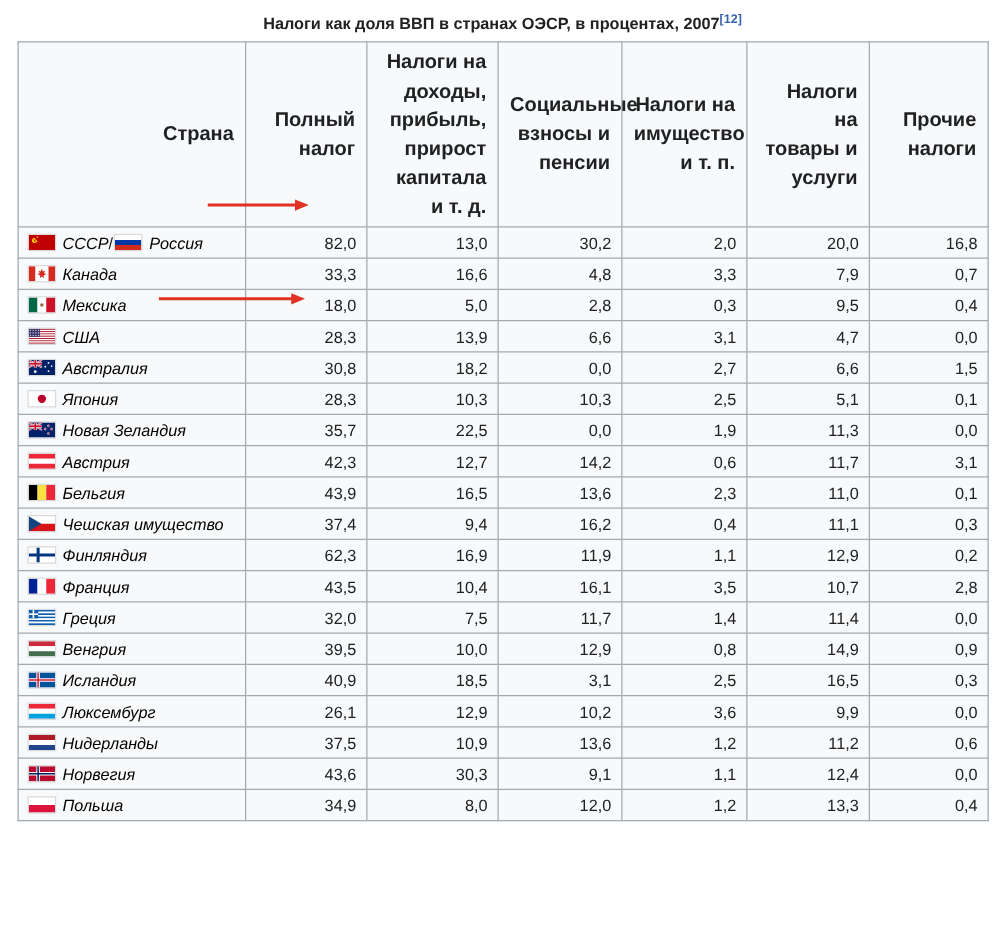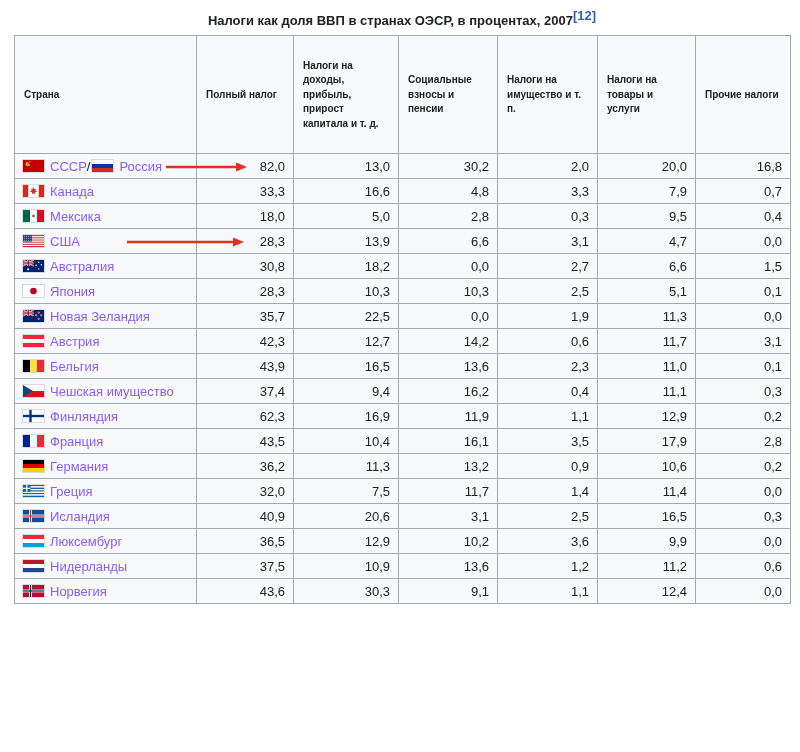--- a/index.html
+++ b/index.html
@@ -5,41 +5,41 @@
   html,body{margin:0;padding:0;}
   body{
     width:800px;height:752px;overflow:hidden;background:#ffffff;
     font-family:"Liberation Sans","DejaVu Sans",sans-serif;
     color:#202122;
   }
   .caption{
     width:776px;margin:8px 0 6px 14px;text-align:center;
     font-size:13px;font-weight:bold;line-height:16px;
   }
-  .caption sup{font-size:13px;font-weight:bold;}
+  .caption sup{font-size:10px;font-weight:bold;}
   .caption sup a{color:#3462ad;text-decoration:none;}
   .table-wrap{position:relative;margin-left:14px;width:777px;}
   table.wikitable{
     border-collapse:collapse;background:#f8f9fa;table-layout:fixed;
     width:777px;font-size:13px;
   }
   table.wikitable th, table.wikitable td{
     border:1px solid #a2a9b1;
   }
   table.wikitable th{
-    font-size:10px;font-weight:bold;text-align:left;vertical-align:middle;
+    font-size:16px;font-weight:bold;text-align:right;vertical-align:middle;
     padding:4px 9px;line-height:1.45;height:109px;background:#f8f9fa;
   }
   table.wikitable td{
     height:24px;padding:0 8px;vertical-align:middle;white-space:nowrap;
     background:#f8f9fa;
   }
   td.country-cell{text-align:left;padding-left:7px;}
   td.value-cell{text-align:right;}
-  a.country-link{color:#8b5cf6;text-decoration:none;}
+  a.country-link{color:#000000;text-decoration:none;font-style:italic;}
   .sep{color:#202122;}
   .flag{display:inline-block;vertical-align:-1px;margin-right:6px;line-height:0;}
   .flag svg{display:block;outline:1px solid rgba(0,0,0,0.12);}
   .flag.second{margin-left:2px;}
   .arrow{position:absolute;height:12px;pointer-events:none;}
 </style>
 </head>
 <body>
 
 <div class="caption">
@@ -266,35 +266,22 @@
         <tr>
           <td class="country-cell"><span class="flag"><svg width="21" height="12" viewBox="0 0 21 12">
                 <rect x="0" y="0" width="7" height="12" fill="#002395"></rect>
                 <rect x="7" y="0" width="7" height="12" fill="#ffffff"></rect>
                 <rect x="14" y="0" width="7" height="12" fill="#ed2939"></rect>
               </svg></span><a href="#" class="country-link">Франция</a></td>
           <td class="value-cell">43,5</td>
           <td class="value-cell">10,4</td>
           <td class="value-cell">16,1</td>
           <td class="value-cell">3,5</td>
-          <td class="value-cell">17,9</td>
+          <td class="value-cell">10,7</td>
           <td class="value-cell">2,8</td>
-        </tr>
-        <tr>
-          <td class="country-cell"><span class="flag"><svg width="21" height="12" viewBox="0 0 21 12">
-                <rect x="0" y="0" width="21" height="4" fill="#000000"></rect>
-                <rect x="0" y="4" width="21" height="4" fill="#dd0000"></rect>
-                <rect x="0" y="8" width="21" height="4" fill="#ffce00"></rect>
-              </svg></span><a href="#" class="country-link">Германия</a></td>
-          <td class="value-cell">36,2</td>
-          <td class="value-cell">11,3</td>
-          <td class="value-cell">13,2</td>
-          <td class="value-cell">0,9</td>
-          <td class="value-cell">10,6</td>
-          <td class="value-cell">0,2</td>
         </tr>
         <tr>
           <td class="country-cell"><span class="flag"><svg width="21" height="12" viewBox="0 0 21 12">
                 <rect x="0" y="0" width="21" height="1.3333333333333333" fill="#0d5eaf"></rect>
                 <rect x="0" y="1.3333333333333333" width="21" height="1.3333333333333333" fill="#ffffff"></rect>
                 <rect x="0" y="2.6666666666666665" width="21" height="1.3333333333333333" fill="#0d5eaf"></rect>
                 <rect x="0" y="4" width="21" height="1.3333333333333333" fill="#ffffff"></rect>
                 <rect x="0" y="5.333333333333333" width="21" height="1.3333333333333333" fill="#0d5eaf"></rect>
                 <rect x="0" y="6.666666666666667" width="21" height="1.3333333333333333" fill="#ffffff"></rect>
                 <rect x="0" y="8" width="21" height="1.3333333333333333" fill="#0d5eaf"></rect>
@@ -306,40 +293,53 @@
               </svg></span><a href="#" class="country-link">Греция</a></td>
           <td class="value-cell">32,0</td>
           <td class="value-cell">7,5</td>
           <td class="value-cell">11,7</td>
           <td class="value-cell">1,4</td>
           <td class="value-cell">11,4</td>
           <td class="value-cell">0,0</td>
         </tr>
         <tr>
           <td class="country-cell"><span class="flag"><svg width="21" height="12" viewBox="0 0 21 12">
+                <rect x="0" y="0" width="21" height="4" fill="#cd2a3e"></rect>
+                <rect x="0" y="4" width="21" height="4" fill="#ffffff"></rect>
+                <rect x="0" y="8" width="21" height="4" fill="#436f4d"></rect>
+              </svg></span><a href="#" class="country-link">Венгрия</a></td>
+          <td class="value-cell">39,5</td>
+          <td class="value-cell">10,0</td>
+          <td class="value-cell">12,9</td>
+          <td class="value-cell">0,8</td>
+          <td class="value-cell">14,9</td>
+          <td class="value-cell">0,9</td>
+        </tr>
+        <tr>
+          <td class="country-cell"><span class="flag"><svg width="21" height="12" viewBox="0 0 21 12">
                 <rect width="21" height="12" fill="#02529c"></rect>
                 <rect x="6.1" y="0" width="2.8" height="12" fill="#ffffff"></rect>
                 <rect x="0" y="4.6" width="21" height="2.8" fill="#ffffff"></rect>
                 <rect x="6.9" y="0" width="1.2" height="12" fill="#dc1e35"></rect>
                 <rect x="0" y="5.4" width="21" height="1.2" fill="#dc1e35"></rect>
               </svg></span><a href="#" class="country-link">Исландия</a></td>
           <td class="value-cell">40,9</td>
-          <td class="value-cell">20,6</td>
+          <td class="value-cell">18,5</td>
           <td class="value-cell">3,1</td>
           <td class="value-cell">2,5</td>
           <td class="value-cell">16,5</td>
           <td class="value-cell">0,3</td>
         </tr>
         <tr>
           <td class="country-cell"><span class="flag"><svg width="21" height="12" viewBox="0 0 21 12">
                 <rect x="0" y="0" width="21" height="4" fill="#ed2939"></rect>
                 <rect x="0" y="4" width="21" height="4" fill="#ffffff"></rect>
                 <rect x="0" y="8" width="21" height="4" fill="#00a1de"></rect>
               </svg></span><a href="#" class="country-link">Люксембург</a></td>
-          <td class="value-cell">36,5</td>
+          <td class="value-cell">26,1</td>
           <td class="value-cell">12,9</td>
           <td class="value-cell">10,2</td>
           <td class="value-cell">3,6</td>
           <td class="value-cell">9,9</td>
           <td class="value-cell">0,0</td>
         </tr>
         <tr>
           <td class="country-cell"><span class="flag"><svg width="21" height="12" viewBox="0 0 21 12">
                 <rect x="0" y="0" width="21" height="4" fill="#ae1c28"></rect>
                 <rect x="0" y="4" width="21" height="4" fill="#ffffff"></rect>
@@ -359,20 +359,32 @@
                 <rect x="0" y="4.6" width="21" height="2.8" fill="#ffffff"></rect>
                 <rect x="6.9" y="0" width="1.2" height="12" fill="#00205b"></rect>
                 <rect x="0" y="5.4" width="21" height="1.2" fill="#00205b"></rect>
               </svg></span><a href="#" class="country-link">Норвегия</a></td>
           <td class="value-cell">43,6</td>
           <td class="value-cell">30,3</td>
           <td class="value-cell">9,1</td>
           <td class="value-cell">1,1</td>
           <td class="value-cell">12,4</td>
           <td class="value-cell">0,0</td>
+        </tr>
+        <tr>
+          <td class="country-cell"><span class="flag"><svg width="21" height="12" viewBox="0 0 21 12">
+                <rect x="0" y="0" width="21" height="6" fill="#ffffff"></rect>
+                <rect x="0" y="6" width="21" height="6" fill="#dc143c"></rect>
+              </svg></span><a href="#" class="country-link">Польша</a></td>
+          <td class="value-cell">34,9</td>
+          <td class="value-cell">8,0</td>
+          <td class="value-cell">12,0</td>
+          <td class="value-cell">1,2</td>
+          <td class="value-cell">13,3</td>
+          <td class="value-cell">0,4</td>
         </tr>
       </tbody>
   </table>
   <div id="arrow-layer">
       <div class="arrow" style="left: 152px; top: 124px; width: 81px;"><svg width="81" height="12" viewBox="0 0 81 12">
           <line x1="0" y1="6" x2="72" y2="6" stroke="#e03122" stroke-width="2.4"></line>
           <polygon points="70,1.5 81,6 70,10.5" fill="#e03122"></polygon>
         </svg></div>
       <div class="arrow" style="left: 113px; top: 199px; width: 117px;"><svg width="117" height="12" viewBox="0 0 117 12">
           <line x1="0" y1="6" x2="108" y2="6" stroke="#e03122" stroke-width="2.4"></line>

